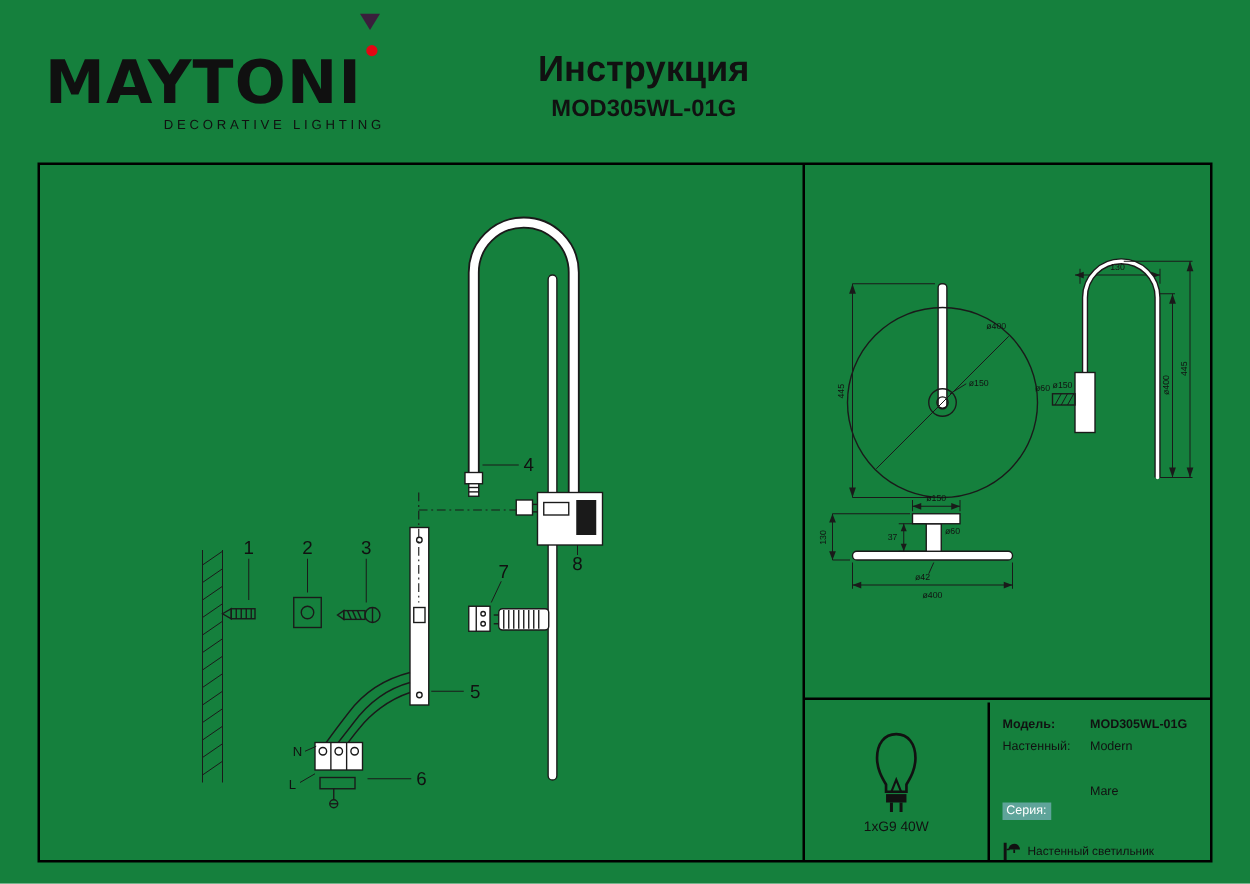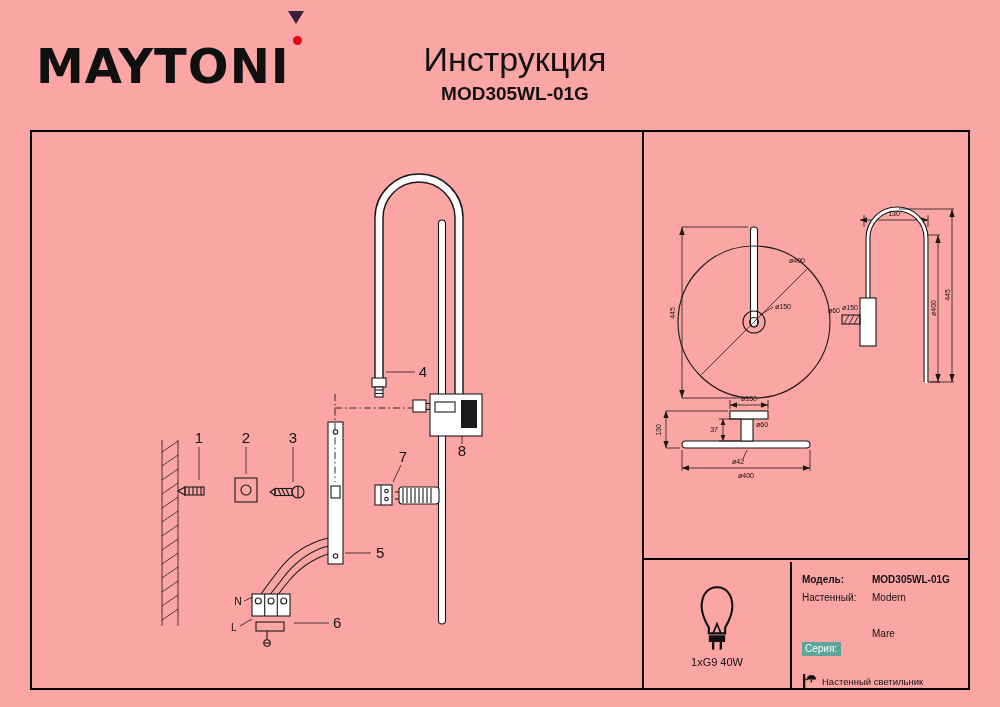--- a/index.html
+++ b/index.html
@@ -1,30 +1,30 @@
 <!DOCTYPE html>
 <html><head>
 <meta charset="utf-8">
 <style>
   * { margin:0; padding:0; box-sizing:border-box; }
   html,body { width:1000px; height:707px; background:#fff; overflow:hidden; }
   body { font-family:"Liberation Sans","DejaVu Sans",sans-serif; color:#111; position:relative; }
 
-  .page { position:absolute; inset:0; background:#fca5a5; }
+  .page { position:absolute; inset:0; background:#15803d; }
 
   
   .logo { position:absolute; left:36px; top:42px; width:272px; }
   .brand { font-family:"DejaVu Sans",sans-serif; font-size:48px; font-weight:700; letter-spacing:1px; line-height:1; color:#101010; }
   .tagline { font-size:10.5px; letter-spacing:3px; text-align:right; margin-top:4px; font-weight:500; color:#101010; }
   .logo-triangle { position:absolute; right:4px; top:-31px; width:0; height:0;
       border-left:8px solid transparent; border-right:8px solid transparent; border-top:13px solid #3a1f3c; }
   .logo-dot { position:absolute; right:6px; top:-6px; width:9px; height:9px; border-radius:50%; background:#e30613; }
 
   .title-block { position:absolute; left:355px; top:40px; width:320px; text-align:center; }
-  .doc-title { font-size:34px; font-weight:400; }
+  .doc-title { font-size:29px; font-weight:700; }
   .doc-model { font-size:19px; font-weight:700; margin-top:4px; }
 
   
   .frame { position:absolute; left:30px; top:130px; width:940px; height:560px; border:2px solid #000; }
   .left-panel { position:absolute; left:0; top:0; width:612px; height:556px; border-right:2px solid #000; }
   .right-panel { position:absolute; left:612px; top:0; width:324px; height:556px; }
   .right-top { position:absolute; left:0; top:0; width:324px; height:428px; border-bottom:2px solid #000; }
   .spec { position:absolute; left:0; top:430px; width:324px; height:126px; display:flex; }
   .spec-bulb { width:148px; border-right:2px solid #000; display:flex; flex-direction:column; align-items:center; justify-content:center; gap:2px; }
   .bulb-label { font-size:11px; }
@@ -54,20 +54,21 @@
   .draw .wl  { font-size:10.5px; }
   .draw .dim { font-size:7px; }
 </style>
 </head>
 <body>
 
 <div class="page">
 
   <div class="logo">
     <div class="brand">MAYTONI</div>
+    <div class="tagline">DECORATIVE LIGHTING</div>
     <div class="logo-triangle"></div>
     <div class="logo-dot"></div>
   </div>
 
   <div class="title-block">
     <div class="doc-title">Инструкция</div>
     <div class="doc-model">MOD305WL-01G</div>
   </div>
 
   <div class="frame">

